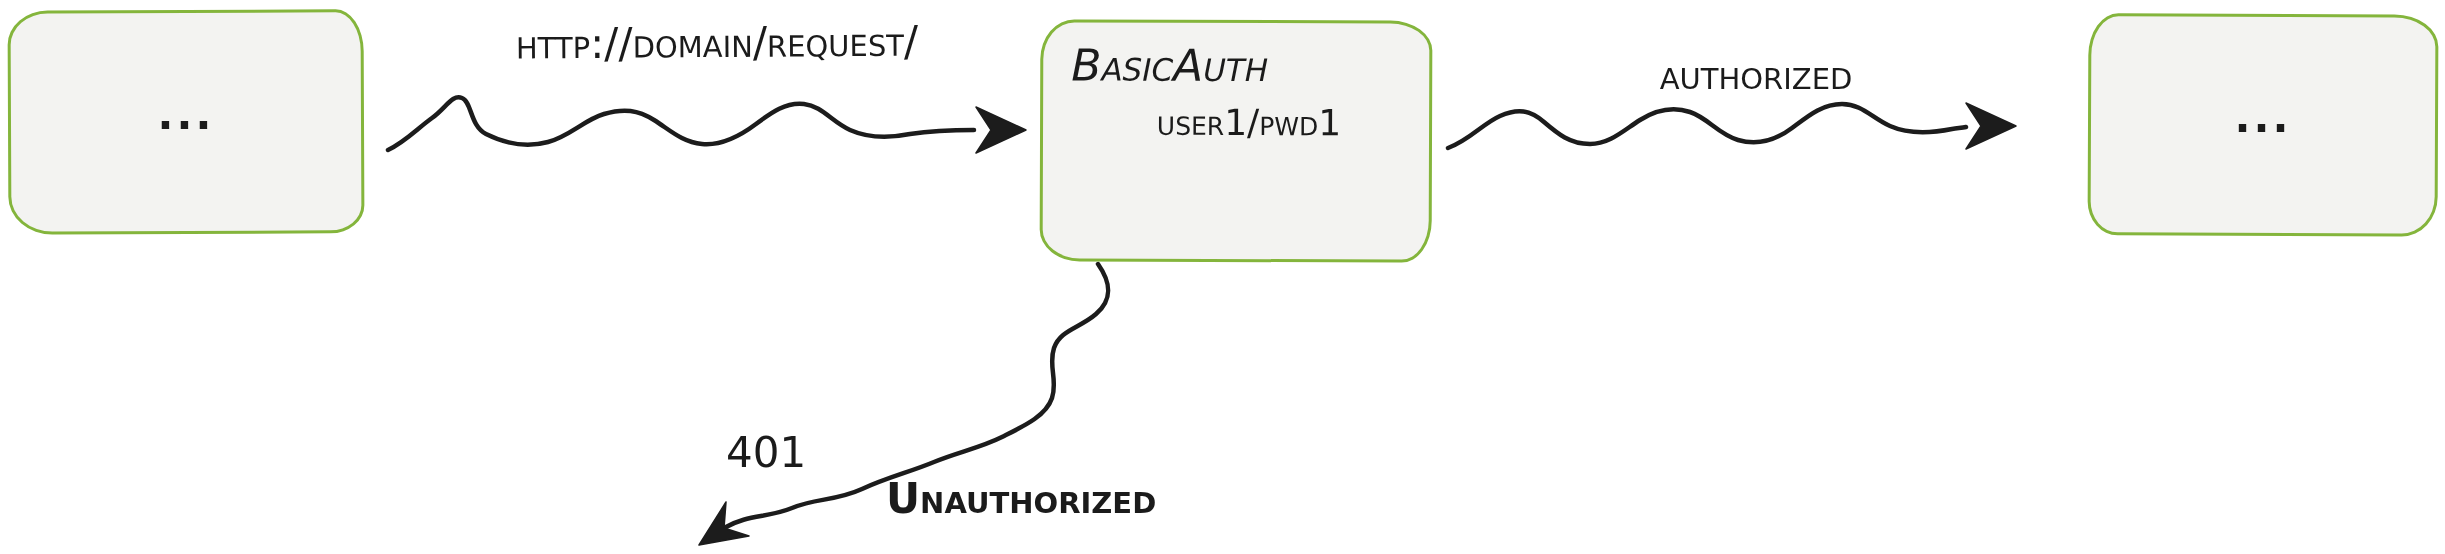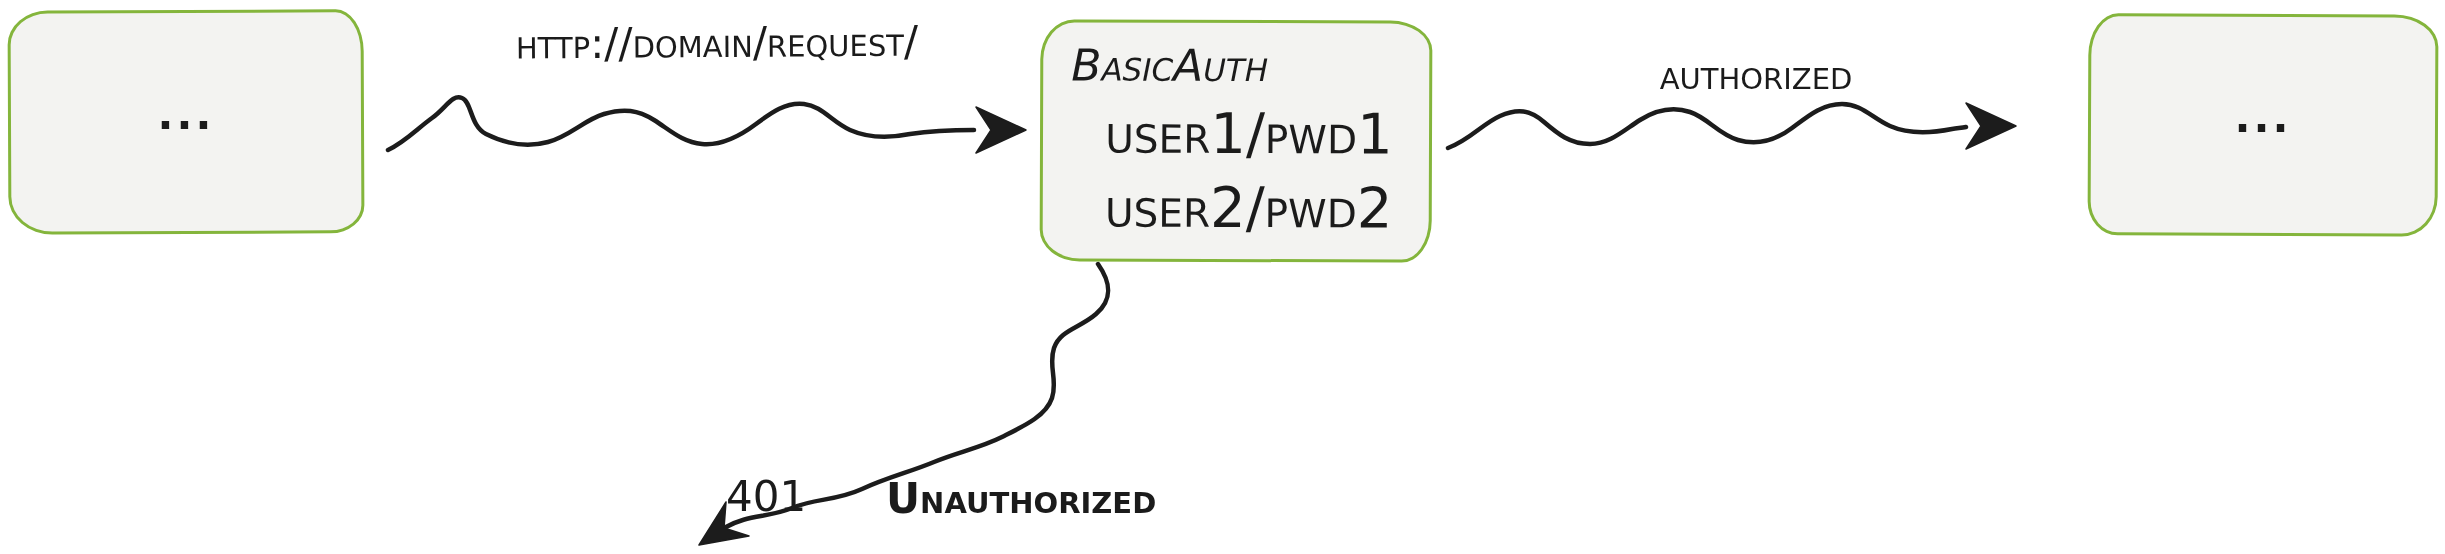--- a/index.html
+++ b/index.html
@@ -85,21 +85,21 @@
   .box-title {
     align-self: flex-start;
     padding-left: 14px;
     font-size: 44px;
     font-variant: small-caps;
     line-height: 1.15;
     white-space: nowrap;
     font-style: italic;
   }
   .box-line {
-    font-size: 56px;
+    font-size: 36px;
     font-variant: small-caps;
     line-height: 1.15;
     white-space: nowrap;
     padding-left: 26px;
   }
   .edge-label {
     position: absolute;
     font-size: 42px;
     font-variant: small-caps;
     white-space: nowrap;
@@ -114,21 +114,20 @@
   }
   .label-authorized {
     left: 1606px;
     top: 54px;
     width: 300px;
     text-align: center;
   }
   .label-401 {
     left: 726px;
     top: 432px;
-    margin-top: 44px;
   }
   .label-unauthorized {
     left: 886px;
     top: 478px;
     font-weight: bold;
   }
 </style>
 </head>
 <body>
 
@@ -183,21 +182,20 @@
     </g>
   </svg>
 
   <div class="box box-left">
     <span class="dots">...</span>
   </div>
 
   <div class="box box-mid">
     <div class="box-title">BasicAuth</div>
     <div class="box-line">user1/pwd1</div>
-    <div class="box-line">user2/pwd2</div>
   </div>
 
   <div class="box box-right">
     <span class="dots">...</span>
   </div>
 
   <div class="edge-label label-request">http://domain/request/</div>
   <div class="edge-label label-authorized">authorized</div>
   <div class="edge-label label-401">401</div>
   <div class="edge-label label-unauthorized">Unauthorized</div>

